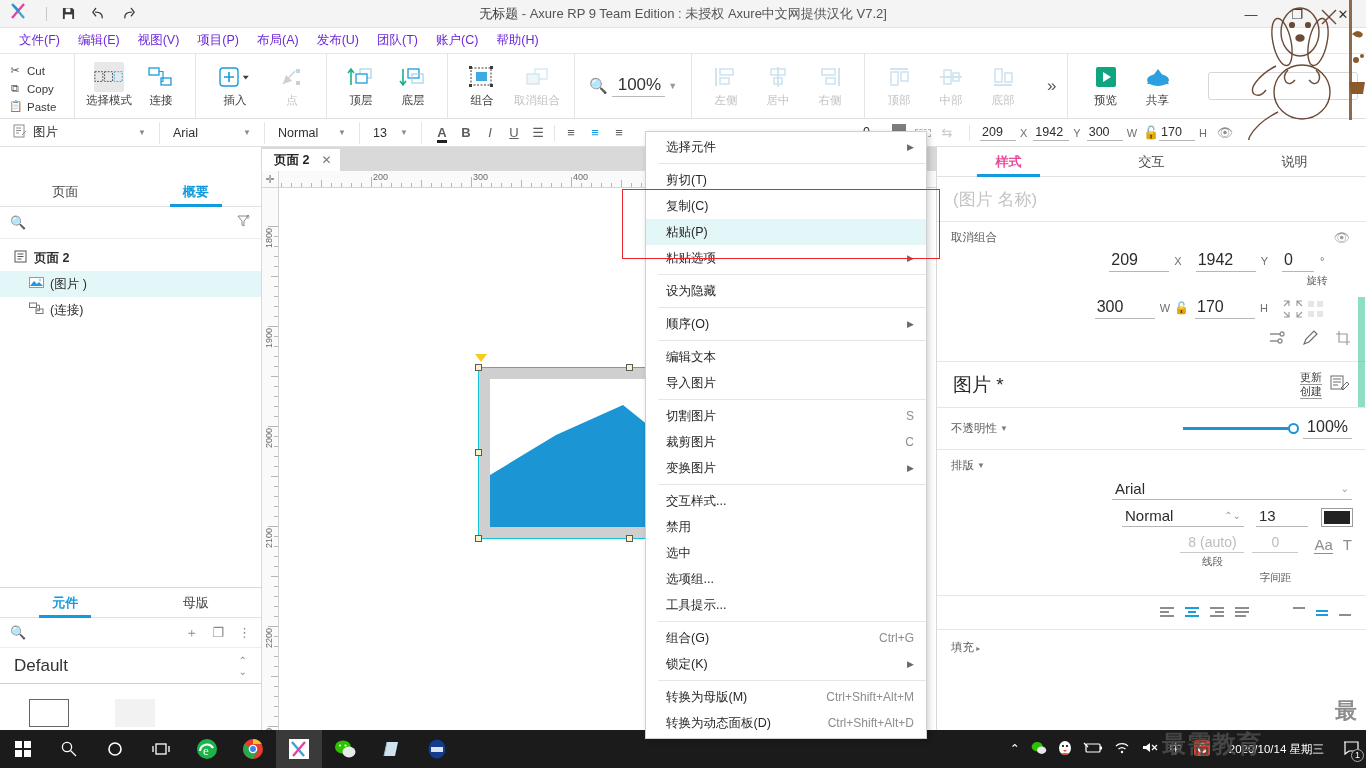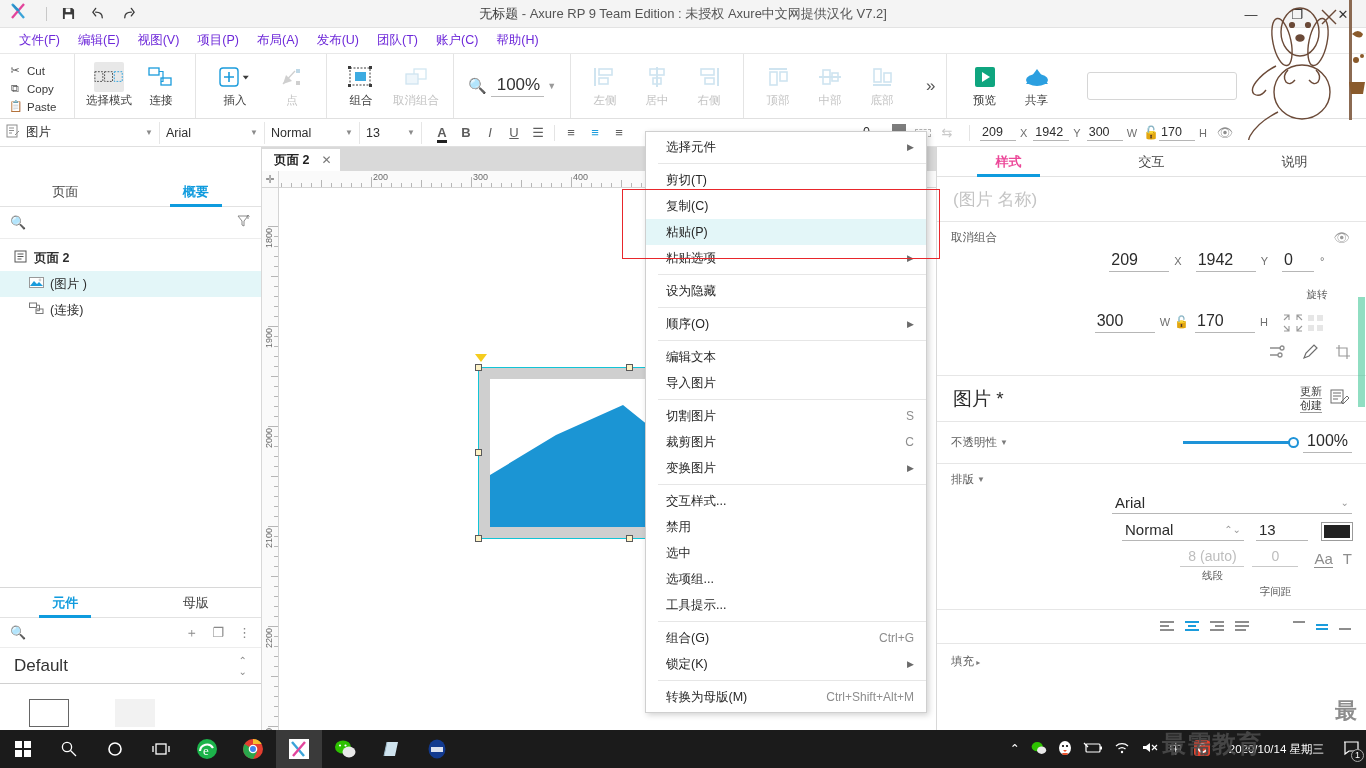--- a/index.html
+++ b/index.html
@@ -71,21 +71,21 @@
     width:150px; height:28px; border:1px solid #d6d6d6; border-radius:3px;
     align-self:center; margin-left:14px; position:relative; background:#fff;
   }
 
   
   .formatbar {
     position:absolute; left:0; top:119px; width:1366px; height:28px;
     background:#fff; border-bottom:1px solid #e0e0e0;
     display:flex; align-items:center; font-size:12.5px; color:#333;
   }
-  .fsel { display:flex; align-items:center; height:22px; border-right:1px solid #e6e6e6; padding:0 6px;}
+  .fsel { display:flex; align-items:center; height:22px; border-right:1px solid #e6e6e6; padding:0 13px;}
   .fsel .val { color:#2f2f2f; }
   .fsel .ar { margin-left:auto; color:#8b8b8b; font-size:8px; padding-left:8px;}
   .fb-ico { width:24px; text-align:center; color:#5e5e5e; font-size:13px; }
   .fb-ico.on { color:#1b9cdc; }
   .fb-div { width:1px; height:16px; background:#e4e4e4; margin:0 4px; }
   .numfield { display:inline-block; border-bottom:1px solid #b5b5b5; min-width:36px; text-align:left; padding:0 2px 1px 2px; color:#2d2d2d; font-size:12.5px;}
   .unit { color:#6f6f6f; font-size:11px; margin:0 6px 0 4px; }
 
   
   .leftcol { position:absolute; left:0; top:147px; width:262px; bottom:38px; background:#fff; border-right:1px solid #d8d8d8; }
@@ -163,21 +163,21 @@
   .rtab.active:after { content:''; position:absolute; bottom:-1px; left:28%; width:44%; height:3px; background:#0f9bde; }
   .namerow { height:45px; display:flex; align-items:center; padding:0 16px; border-bottom:1px solid #e6e6e6; font-size:17px; color:#c4c4c4;}
   .sect { border-bottom:1px solid #e6e6e6; padding:8px 14px 12px 14px; position:relative;}
   .sect-h { font-size:11.5px; color:#5d5d5d; display:flex; align-items:center;}
   .sect-h .tri { font-size:8px; margin-left:3px; color:#7b7b7b;}
   .eye { position:absolute; right:16px; top:8px; color:#9b9b9b; font-size:13px;}
   .posgrid { display:flex; justify-content:flex-end; gap:0; margin-top:6px; align-items:flex-start;}
   .pf { display:flex; align-items:baseline; }
   .pf .inp { width:60px; border-bottom:1px solid #b6b6b6; font-size:16px; color:#2b2b2b; padding:0 2px 2px 2px;}
   .pf .lb { font-size:11px; color:#6f6f6f; margin:0 14px 0 5px;}
-  .rotlab { font-size:10.5px; color:#5d5d5d; text-align:center; margin-top:16px;}
+  .rotlab { font-size:10.5px; color:#5d5d5d; text-align:center; margin-top:2px;}
   .styrow { display:flex; align-items:center; height:46px; border-bottom:1px solid #e6e6e6; padding:0 16px;}
   .styname { font-size:19px; color:#2b2b2b; }
   .upd { margin-left:auto; text-align:center; font-size:11px; color:#3b3b3b; line-height:13px;}
   .upd span { border-bottom:1px solid #9a9a9a; display:block;}
   .opacity-row { display:flex; align-items:center; height:42px; border-bottom:1px solid #e6e6e6; padding:0 14px;}
   .slider { width:110px; height:3px; background:#1e93d8; position:relative; margin-left:auto;}
   .slider .knob { position:absolute; right:-6px; top:-4px; width:11px; height:11px; border-radius:50%; background:#fff; border:2px solid #1e93d8;}
   .op-val { font-size:16px; color:#2b2b2b; border-bottom:1px solid #b6b6b6; margin-left:10px; padding:0 4px 2px 4px;}
   .typo { padding:8px 14px 10px 14px; border-bottom:1px solid #e6e6e6;}
   .tline { display:flex; justify-content:flex-end; align-items:center; margin-top:7px; }
@@ -321,20 +321,42 @@
             <path d="M4 18 L16 5" stroke="#cfcfcf" stroke-width="1.3"></path>
             <path d="M4 18l3-9 6 6z" fill="#cfcfcf"></path>
             <rect x="17" y="3" width="4" height="4" fill="#bfd8e6"></rect>
             <rect x="17" y="15" width="4" height="4" fill="#cfcfcf"></rect>
           </svg>
         </span>
         <span class="lb">点</span>
       </div>
     </div>
 
+    <div class="tgroup">
+      <div class="tbtn">
+        <span class="ic">
+          <svg width="28" height="22" viewBox="0 0 28 22">
+            <path d="M4 19V4M1 7l3-4 3 4" stroke="#19b18b" stroke-width="1.6" fill="none"></path>
+            <rect x="13" y="3" width="11" height="9" fill="none" stroke="#9fd4ea" stroke-width="1.2"></rect>
+            <rect x="9" y="8" width="11" height="9" fill="#fff" stroke="#1b9cdc" stroke-width="1.3"></rect>
+          </svg>
+        </span>
+        <span class="lb">顶层</span>
+      </div>
+      <div class="tbtn">
+        <span class="ic">
+          <svg width="28" height="22" viewBox="0 0 28 22">
+            <path d="M4 3v15M1 15l3 4 3-4" stroke="#19b18b" stroke-width="1.6" fill="none"></path>
+            <rect x="9" y="3" width="11" height="9" fill="#fff" stroke="#1b9cdc" stroke-width="1.3"></rect>
+            <rect x="13" y="8" width="11" height="9" fill="none" stroke="#9fd4ea" stroke-width="1.2"></rect>
+          </svg>
+        </span>
+        <span class="lb">底层</span>
+      </div>
+    </div>
 
     <div class="tgroup">
       <div class="tbtn">
         <span class="ic">
           <svg width="28" height="22" viewBox="0 0 28 22">
             <rect x="3" y="2" width="20" height="17" fill="none" stroke="#3b3b3b" stroke-dasharray="2 1.5"></rect>
             <rect x="8" y="6" width="11" height="9" fill="#1b9cdc" opacity=".85"></rect>
             <rect x="1" y="0" width="3" height="3" fill="#3b3b3b"></rect>
               <rect x="22" y="0" width="3" height="3" fill="#3b3b3b"></rect>
             <rect x="1" y="18" width="3" height="3" fill="#3b3b3b"></rect>
@@ -829,20 +851,24 @@
       </div>
       <div class="ctxitem">
         <span>锁定(K)</span>
         <span class="arw">▶</span>
       </div>
       <div class="ctxsep"></div>
       <div class="ctxitem">
         <span>转换为母版(M)</span>
         <span class="sc">Ctrl+Shift+Alt+M</span>
       </div>
+      <div class="ctxitem">
+        <span>转换为动态面板(D)</span>
+        <span class="sc">Ctrl+Shift+Alt+D</span>
+      </div>
     </div>
   <div class="redbox" style="left:622px; top:189px; width:318px; height:70px;"></div>
 
   <div class="right">
     <div class="rtabs">
       <div class="rtab active">样式</div>
       <div class="rtab">交互</div>
       <div class="rtab">说明</div>
     </div>
     <div class="namerow">(图片 名称)</div>

